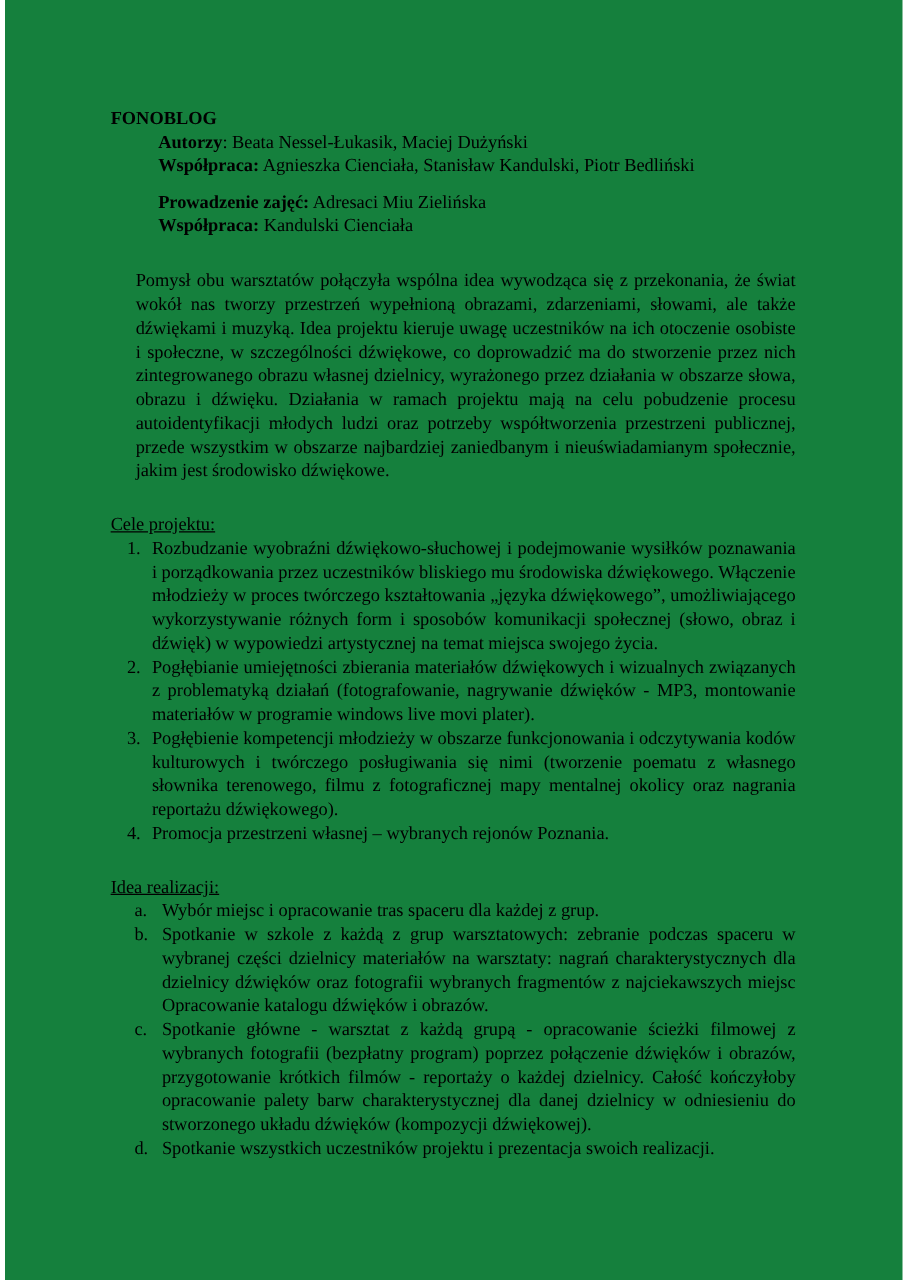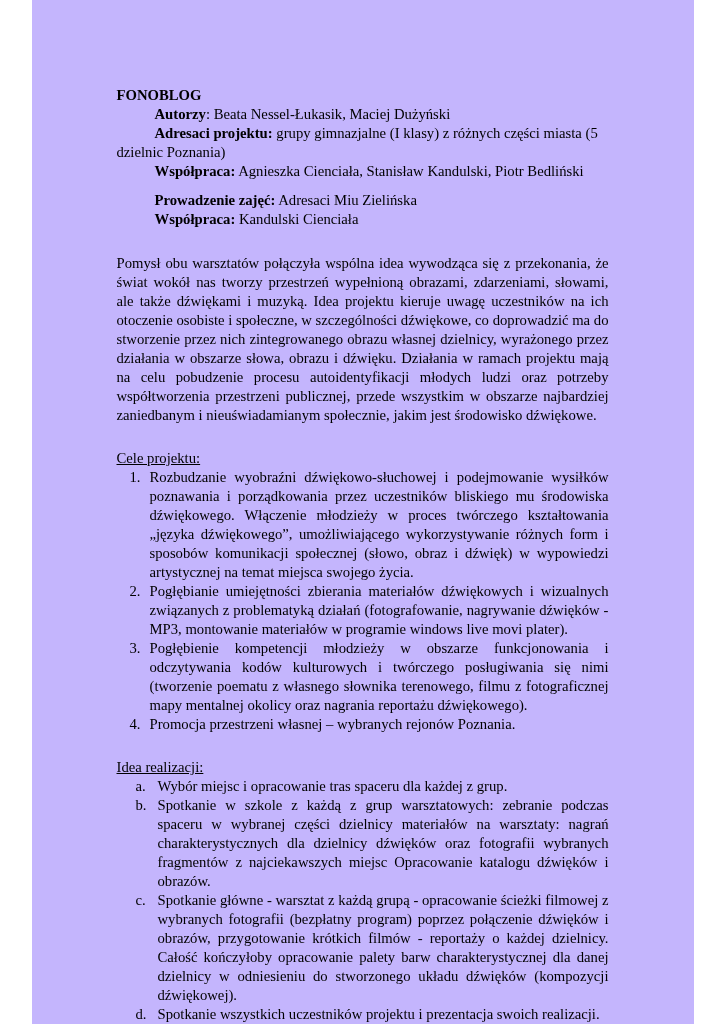--- a/index.html
+++ b/index.html
@@ -3,38 +3,39 @@
 <meta charset="utf-8">
 <style>
   html, body {
     margin: 0;
     padding: 0;
     background: #ffffff;
   }
   .page {
     position: relative;
     box-sizing: border-box;
-    width: 662px;
+    width: 718px;
     height: 1024px;
     margin: 0 auto;
-    background: #c4b5fd;
+    background: #15803d;
     color: #000000;
     font-family: "Liberation Serif", "DejaVu Serif", serif;
     font-size: 14.7px;
     line-height: 19px;
     padding: 86px 85px 0 85px;
     overflow: hidden;
   }
   p { margin: 0; }
   .bold { font-weight: bold; margin-left: 38px; }
   .doc-title { font-weight: bold; }
   .header-block2 { margin-top: 10px; }
   .intro-para {
     margin-top: 25px;
     text-align: justify;
+    margin-left: 20px;
   }
   .section-heading {
     margin-top: 24px;
     text-decoration: underline;
   }
   .list { margin: 0; }
   .li { display: flex; }
   .li .marker {
     flex: 0 0 33px;
     box-sizing: border-box;
@@ -50,21 +51,20 @@
   }
 </style>
 </head>
 <body>
 
 <div class="page">
 
   <section class="header-block1">
     <p class="doc-title">FONOBLOG</p>
     <p class="header-line"><span class="bold">Autorzy</span><span>: Beata Nessel-Łukasik, Maciej Dużyński</span></p>
-    <p class="header-line"><span class="bold">Adresaci projektu:</span><span> grupy gimnazjalne (I klasy) z różnych części miasta (5 dzielnic Poznania)</span></p>
     <p class="header-line"><span class="bold">Współpraca:</span><span> Agnieszka Cienciała, Stanisław Kandulski, Piotr Bedliński</span></p>
   </section>
 
   <section class="header-block2">
     <p class="header-line"><span class="bold">Prowadzenie zajęć:</span><span> Adresaci Miu Zielińska</span></p>
     <p class="header-line"><span class="bold">Współpraca:</span><span> Kandulski Cienciała</span></p>
   </section>
 
   <p class="intro-para">Pomysł obu warsztatów połączyła wspólna idea wywodząca się z przekonania, że świat wokół nas tworzy przestrzeń wypełnioną obrazami, zdarzeniami, słowami, ale także dźwiękami i muzyką. Idea projektu kieruje uwagę uczestników na ich otoczenie osobiste i społeczne, w szczególności dźwiękowe, co doprowadzić ma do stworzenie przez nich zintegrowanego obrazu własnej dzielnicy, wyrażonego przez działania w obszarze słowa, obrazu i dźwięku. Działania w ramach projektu mają na celu pobudzenie procesu autoidentyfikacji młodych ludzi oraz potrzeby współtworzenia przestrzeni publicznej, przede wszystkim w obszarze najbardziej zaniedbanym i nieuświadamianym społecznie, jakim jest środowisko dźwiękowe.</p>
 

